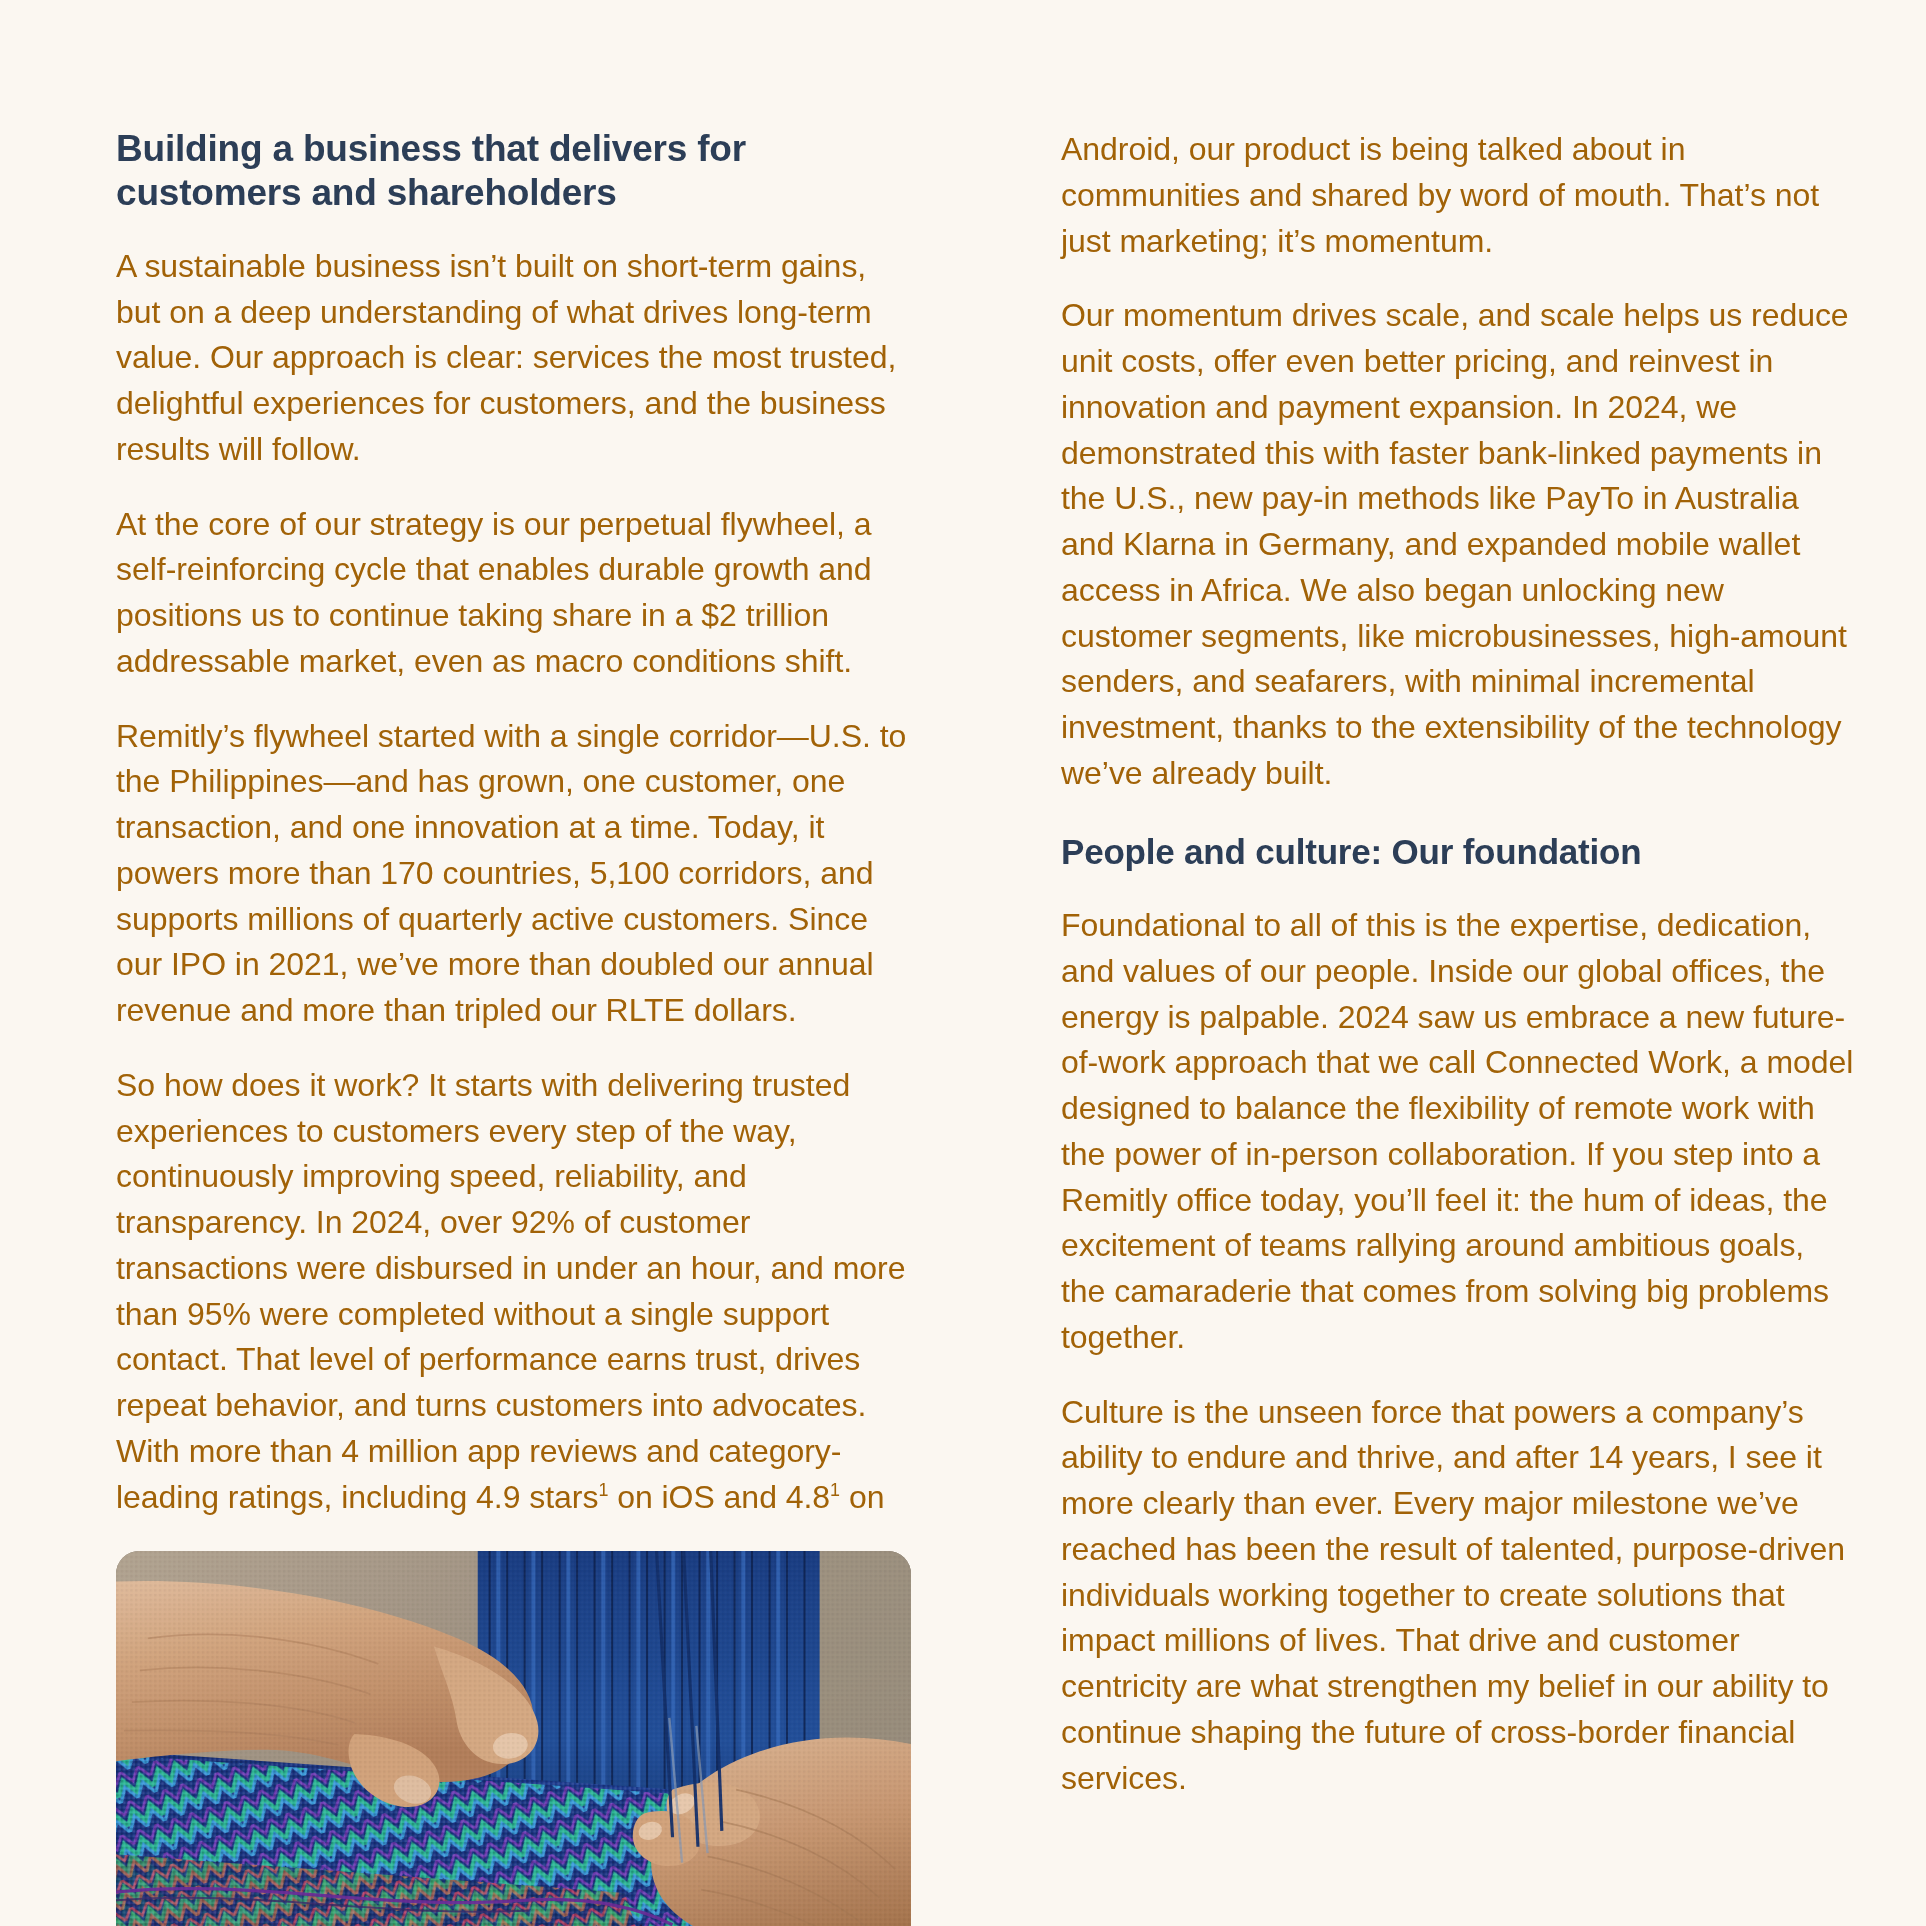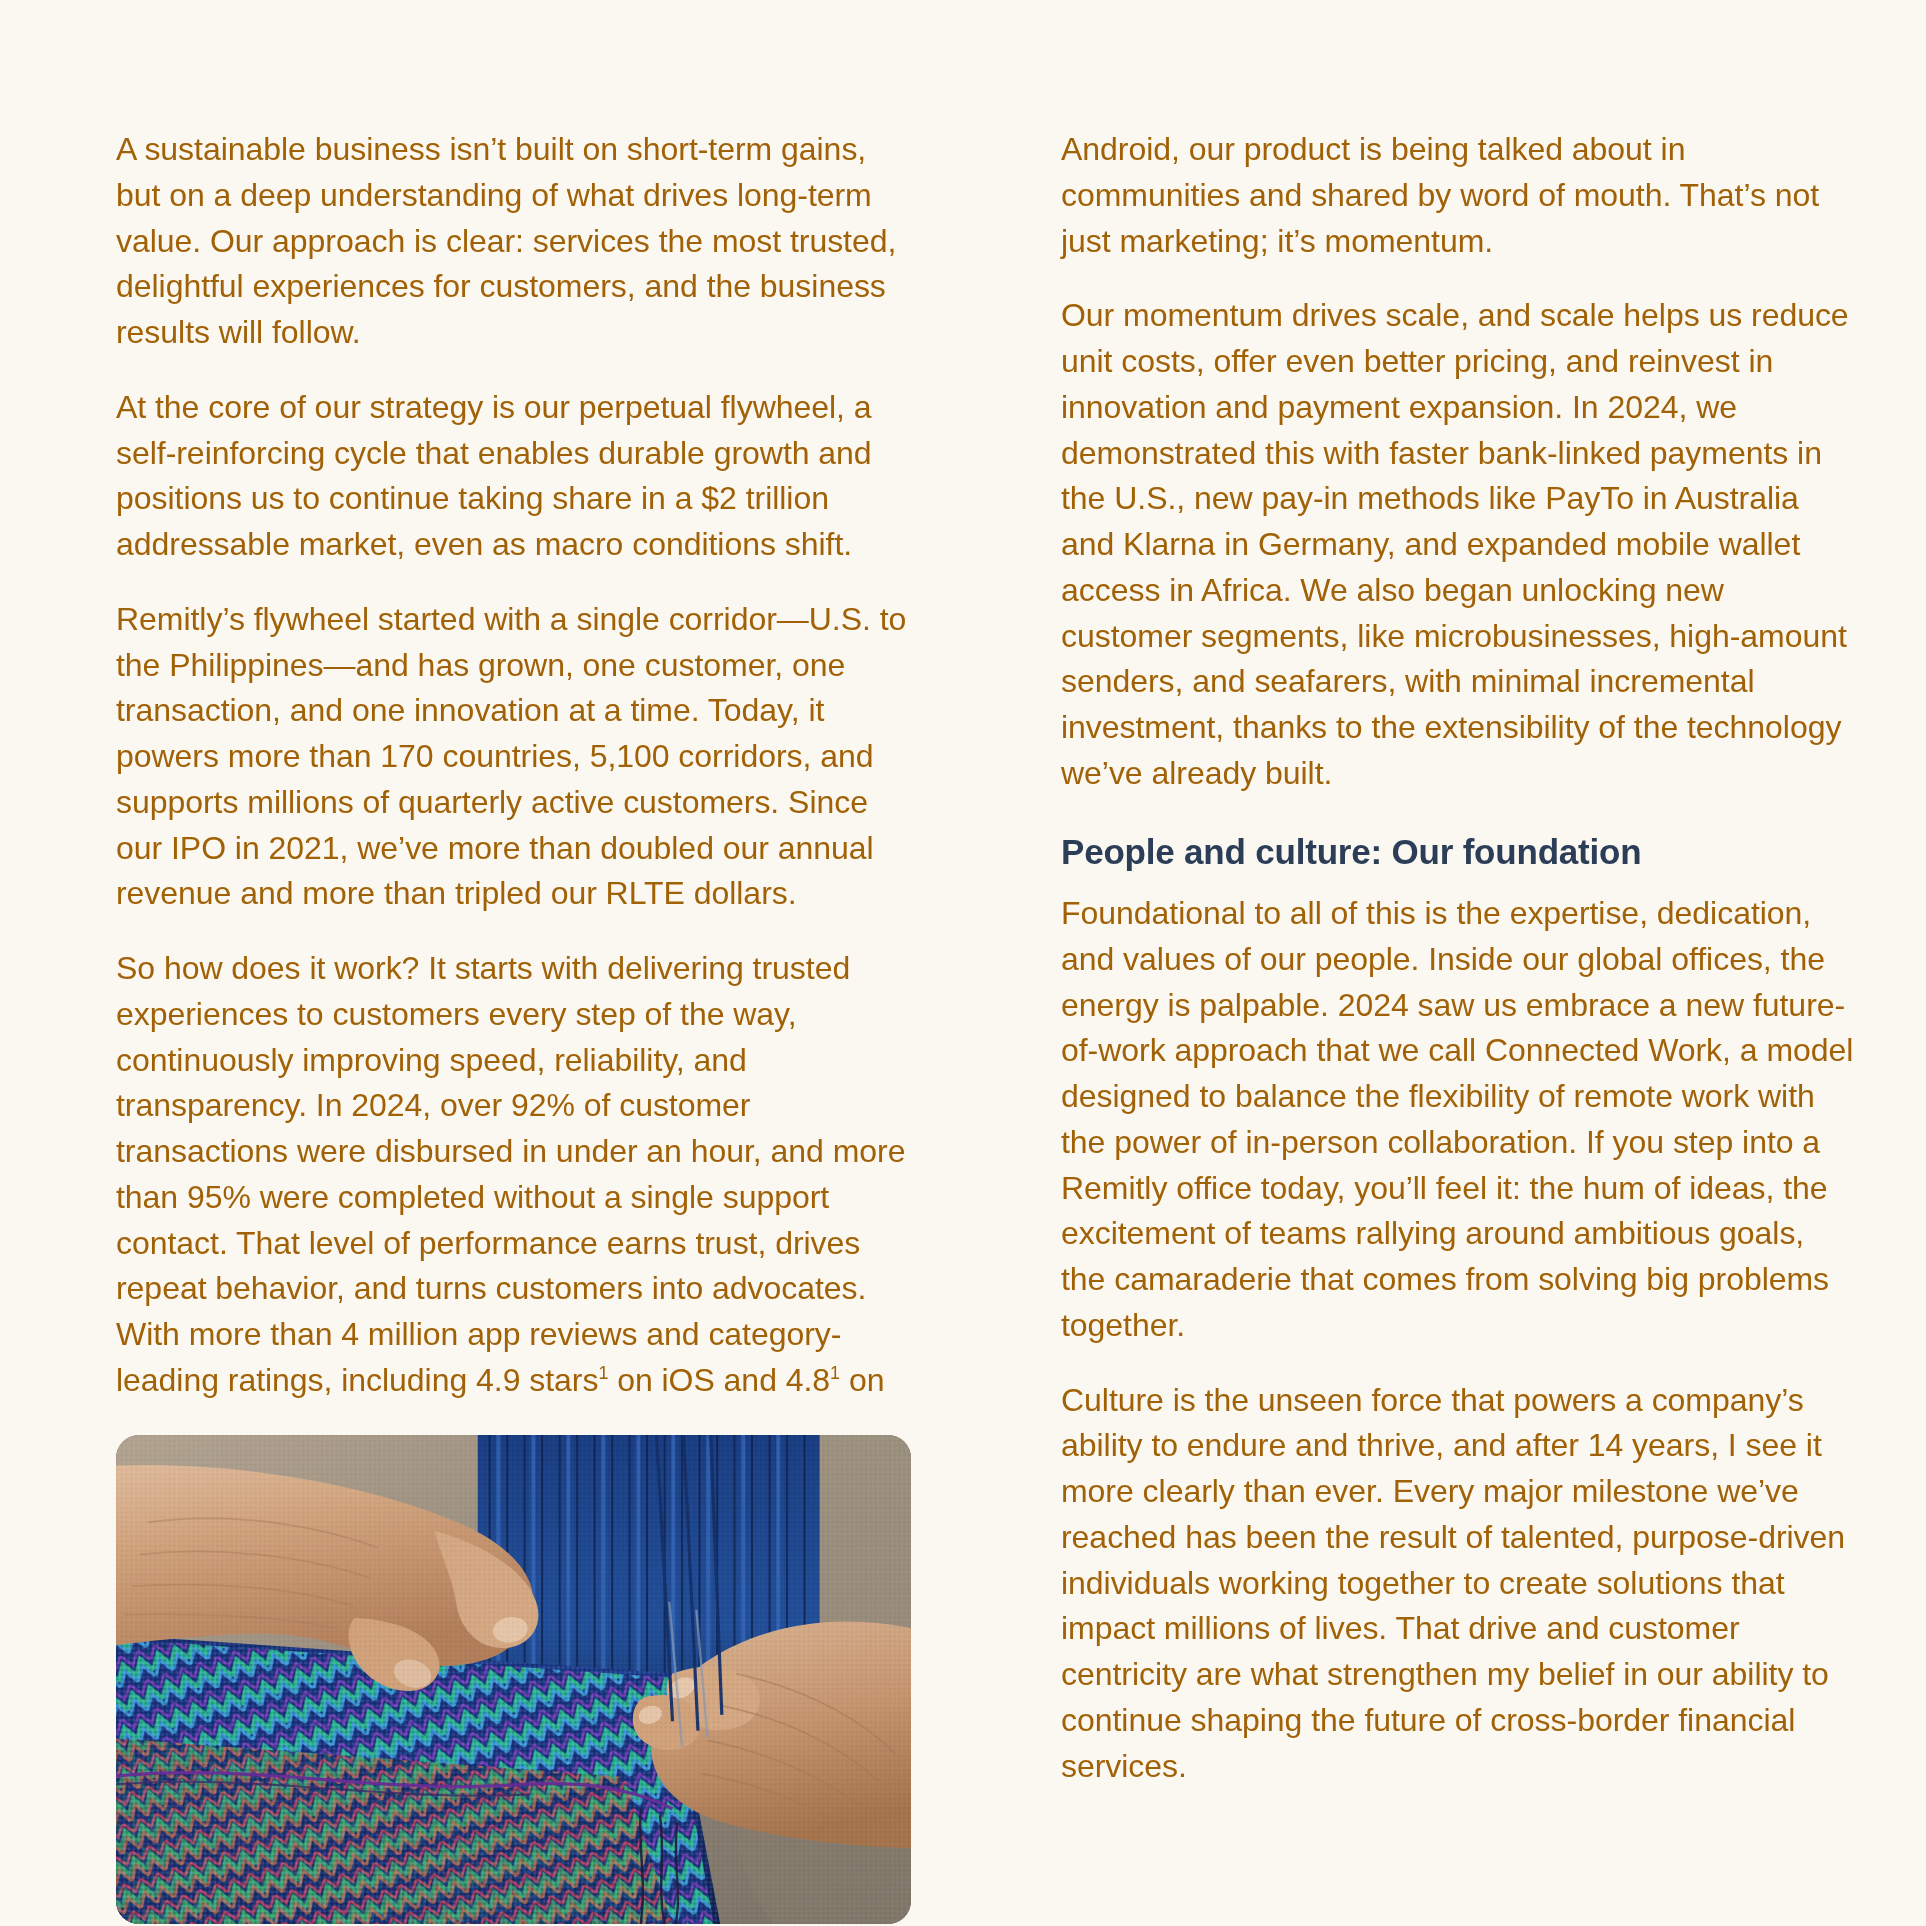--- a/index.html
+++ b/index.html
@@ -40,21 +40,21 @@
     font-weight: 700;
     color: #2C3E57;
     margin: 0 0 28px 0;
     letter-spacing: -0.2px;
   }
   h2.section-title-2 {
     font-size: 35px;
     line-height: 1.22;
     font-weight: 700;
     color: #2C3E57;
-    margin: 34px 0 18px 0;
+    margin: 34px 0 30px 0;
     letter-spacing: -0.2px;
   }
   p.body {
     font-size: 32px;
     line-height: 1.43;
     color: #a16207;
     margin: 0 0 29px 0;
     font-weight: 400;
     letter-spacing: -0.04px;
   }
@@ -77,20 +77,21 @@
 </style>
 </head>
 <body>
 
 <div class="page">
 
   <div class="columns">
 
     <div class="col">
 
+      <h1 class="section-title">Building a business that delivers for customers and shareholders</h1>
 
       <p class="body">A sustainable business isn’t built on short-term gains, but on a deep understanding of what drives long-term value. Our approach is clear: services the most trusted, delightful experiences for customers, and the business results will follow.</p>
 
       <p class="body">At the core of our strategy is our perpetual flywheel, a self-reinforcing cycle that enables durable growth and positions us to continue taking share in a $2 trillion addressable market, even as macro conditions shift.</p>
 
       <p class="body">Remitly’s flywheel started with a single corridor—U.S. to the Philippines—and has grown, one customer, one transaction, and one innovation at a time. Today, it powers more than 170 countries, 5,100 corridors, and supports millions of quarterly active customers. Since our IPO in 2021, we’ve more than doubled our annual revenue and more than tripled our RLTE dollars.</p>
 
       <p class="body"><span>So how does it work? It starts with delivering trusted experiences to customers every step of the way, continuously improving speed, reliability, and transparency. In 2024, over 92% of customer transactions were disbursed in under an hour, and more than 95% were completed without a single support contact. That level of performance earns trust, drives repeat behavior, and turns customers into advocates. With more than 4 million app reviews and category-leading ratings, including 4.9 stars</span><sup>1</sup><span> on iOS and 4.8</span><sup>1</sup><span> on</span></p>
 
       <div class="photo-wrap">

